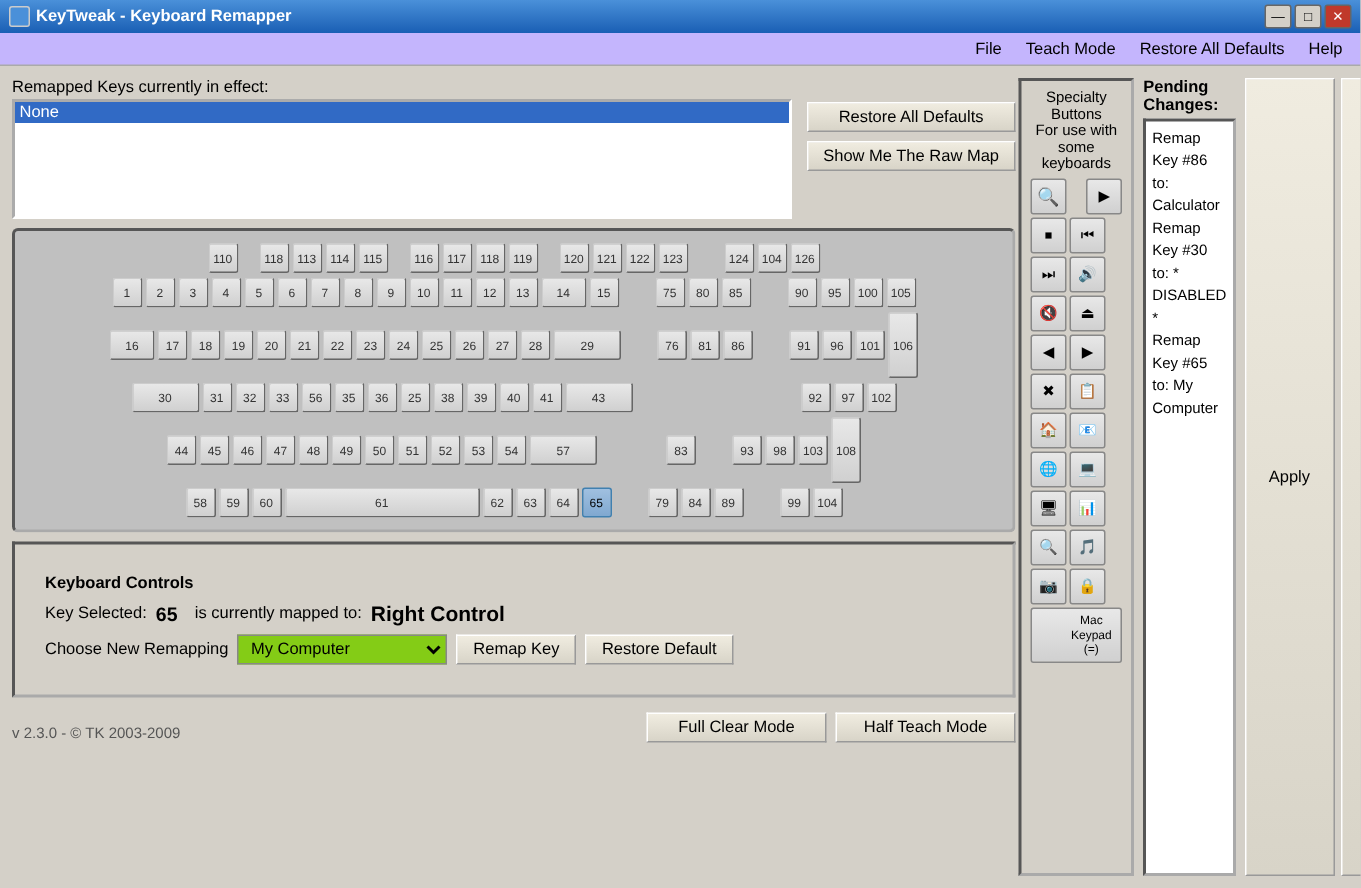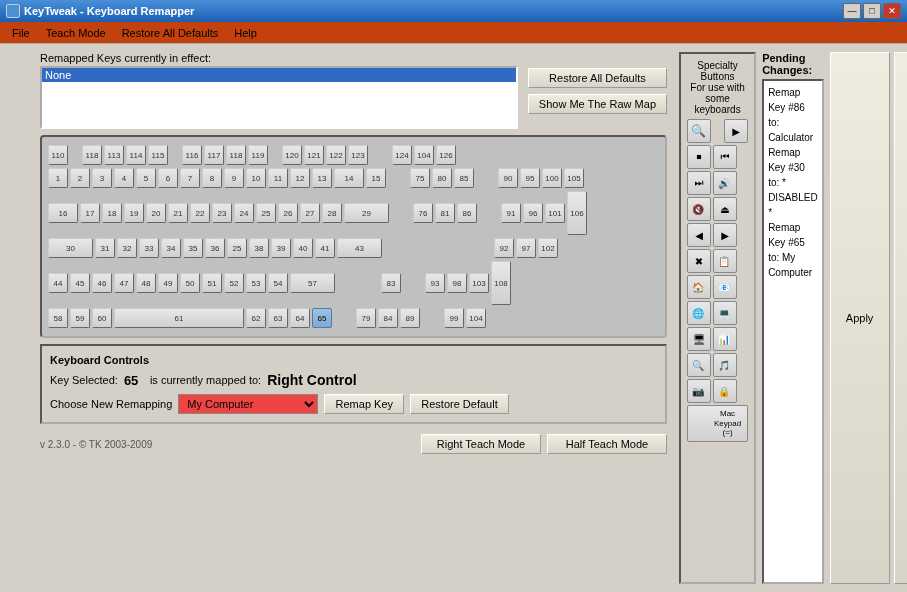--- a/index.html
+++ b/index.html
@@ -42,38 +42,38 @@
       font-size: 9px;
       display: flex; align-items: center; justify-content: center;
       border: 1px solid #666;
       cursor: pointer;
       border-radius: 2px;
       background: #d4d0c8;
       color: #000;
     }
     .title-btn.close { background: #c0392b; color: white; }
     .menu-bar {
-      background: #c2410c;
+      background: #c4b5fd;
       height: 22px;
       display: flex;
       align-items: center;
       border-bottom: 1px solid #aaa;
       padding: 0 4px;
+      justify-content: flex-end;
     }
     .menu-item {
       padding: 2px 8px;
       cursor: pointer;
       font-size: 11px;
     }
     .main-content {
       display: flex;
       padding: 8px;
-      gap: 12px;
+      gap: 2px;
       height: calc(592px - 44px);
-      margin-left: 32px;
     }
     .left-panel {
       flex: 1;
       display: flex;
       flex-direction: column;
       gap: 6px;
     }
     .right-panel {
       width: 220px;
       display: flex;
@@ -87,21 +87,21 @@
     }
     .remapped-box-container {
       flex: 1;
     }
     .remapped-label {
       font-size: 11px;
       margin-bottom: 2px;
     }
     .remapped-listbox {
       width: 100%;
-      height: 63px;
+      height: 80px;
       border: 2px inset #fff;
       background: white;
       overflow-y: auto;
     }
     .remapped-listbox .selected-item {
       background: #316ac5;
       color: white;
       padding: 1px 3px;
     }
     .right-buttons {
@@ -128,20 +128,21 @@
     }
     .key-rows {
       display: flex;
       flex-direction: column;
       gap: 3px;
     }
     .key-row {
       display: flex;
       gap: 2px;
       align-items: center;
+      justify-content: center;
     }
     .key {
       background: linear-gradient(to bottom, #e8e8e8, #d0d0d0);
       border: 1px solid #888;
       border-top-color: #ccc;
       border-left-color: #ccc;
       border-bottom-color: #666;
       border-right-color: #666;
       min-width: 20px;
       height: 20px;
@@ -159,21 +160,21 @@
       color: #000;
     }
     .key.wide { min-width: 30px; }
     .key.wider { min-width: 45px; }
     .key.space-key { min-width: 130px; }
     .spacer { min-width: 10px; }
     .spacer-lg { min-width: 20px; }
     .keyboard-controls {
       background: #d4d0c8;
       border: 2px inset #aaa;
-      padding: 8px;
+      padding: 20px;
     }
     .kc-title {
       font-size: 11px;
       font-weight: bold;
       margin-bottom: 6px;
     }
     .kc-row {
       display: flex;
       align-items: center;
       gap: 6px;
@@ -191,26 +192,26 @@
     }
     .kc-remap-row {
       display: flex;
       align-items: center;
       gap: 6px;
     }
     .kc-select {
       font-size: 11px;
       padding: 2px 4px;
       border: 1px solid #888;
-      background: #ef4444;
+      background: #84cc16;
       min-width: 140px;
     }
     .bottom-row {
       display: flex;
-      align-items: center;
+      align-items: flex-end;
       justify-content: space-between;
       padding: 4px 0;
     }
     .version-text { font-size: 10px; color: #555; }
     .teach-buttons { display: flex; gap: 6px; }
     .specialty-section {
       background: #d4d0c8;
       border: 2px inset #aaa;
       padding: 6px;
     }
@@ -381,21 +382,21 @@
           <div class="key">96</div>
           <div class="key">101</div>
           <div class="key" style="min-height:44px; height:44px;">106</div>
         </div>
 
         <div class="key-row">
           <div class="key wider">30</div>
           <div class="key">31</div>
           <div class="key">32</div>
           <div class="key">33</div>
-          <div class="key">34</div>
+          <div class="key">56</div>
           <div class="key">35</div>
           <div class="key">36</div>
           <div class="key">25</div>
           <div class="key">38</div>
           <div class="key">39</div>
           <div class="key">40</div>
           <div class="key">41</div>
           <div class="key wider">43</div>
           <div class="spacer-lg"></div>
           <div class="spacer-lg"></div>
@@ -467,21 +468,21 @@
           <option>* DISABLED *</option>
         </select>
         <button class="win-btn">Remap Key</button>
         <button class="win-btn">Restore Default</button>
       </div>
     </div>
 
     <div class="bottom-row">
       <span class="version-text">v 2.3.0 - © TK 2003-2009</span>
       <div class="teach-buttons">
-        <button class="win-btn" style="min-width:120px;">Right Teach Mode</button>
+        <button class="win-btn" style="min-width:120px;">Full Clear Mode</button>
         <button class="win-btn" style="min-width:120px;">Half Teach Mode</button>
       </div>
     </div>
 
   </div>
 
   <div class="right-panel">
 
     <div class="specialty-section">
       <div class="specialty-title">

